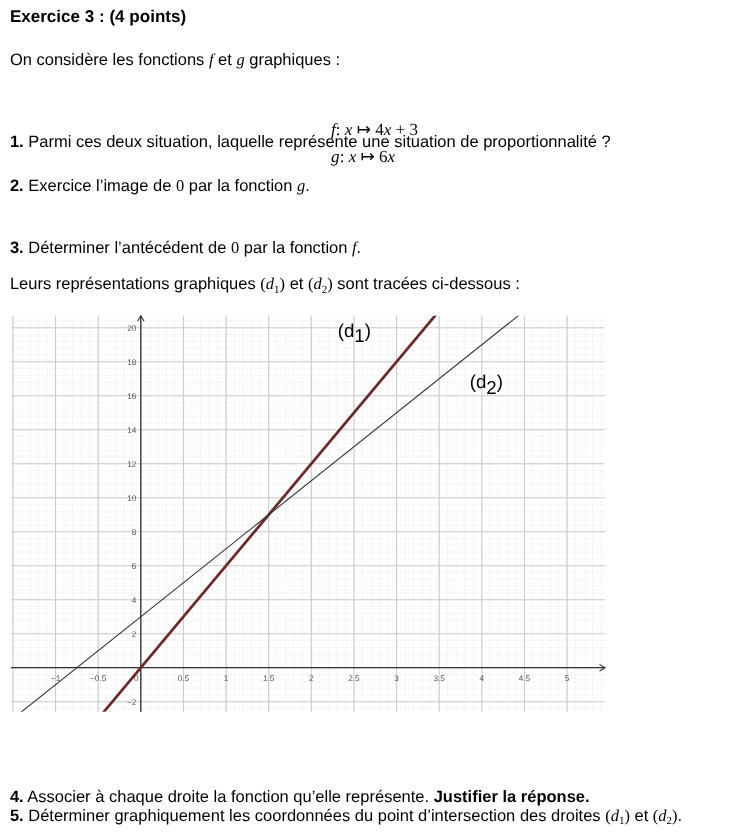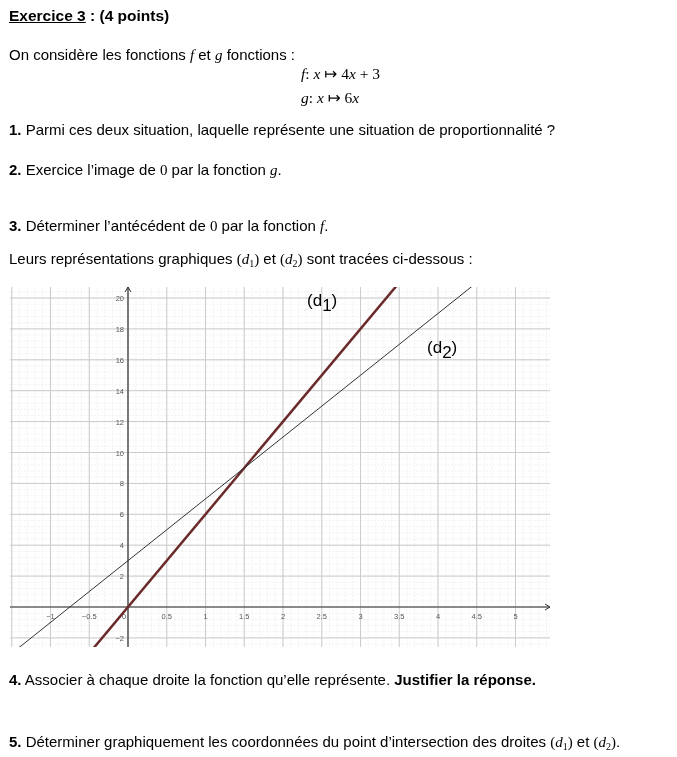--- a/index.html
+++ b/index.html
@@ -1,34 +1,34 @@
 <!DOCTYPE html>
 <html><head>
 <meta charset="utf-8">
 <style>
   html, body { margin: 0; padding: 0; background: #ffffff; }
   body { width: 677px; height: 757px; position: relative; overflow: hidden;
          font-family: "Liberation Sans", sans-serif; color: #000; font-size: 15px; }
   .line { position: absolute; left: 9px; white-space: nowrap; }
   .title { top: 7px; font-weight: bold; font-size: 15.5px; }
-  .title .u { text-decoration: underline; }
+  .title .u { }
   .m { font-family: "Liberation Serif", serif; font-style: italic; }
   .mr { font-family: "Liberation Serif", serif; }
-  .fn { position: absolute; left: 301px; font-family: "Liberation Serif", serif; font-size: 15.5px; white-space: nowrap; }
+  .fn { position: absolute; left: 301px; font-family: "Liberation Serif", serif; font-size: 15.5px; white-space: nowrap; margin-top: 44px; }
   .q b { font-weight: bold; }
   sub { font-size: 10px; vertical-align: -3px; font-style: normal; }
   #graph { position: absolute; left: 0; top: 284px; }
   .gl { font-family: "Liberation Sans", sans-serif; }
 </style>
 </head>
 <body>
 
 <div class="line title"><span class="u">Exercice 3</span><span> : (4 points)</span></div>
 
-<div class="line" style="top:46px;"><span>On considère les fonctions </span><span class="m">f</span><span> et </span><span class="m">g</span><span> fonctions :</span></div>
+<div class="line" style="top:46px;"><span>On considère les fonctions </span><span class="m">f</span><span> et </span><span class="m">g</span><span> graphiques :</span></div>
 
 <div class="fn" style="top:65px;"><span class="m">f</span>: <span class="m">x</span> ↦ 4<span class="m">x</span> + 3</div>
 <div class="fn" style="top:89px;"><span class="m">g</span>: <span class="m">x</span> ↦ 6<span class="m">x</span></div>
 
 <div class="line q" style="top:121px;"><b>1.</b><span> Parmi ces deux situation, laquelle représente une situation de proportionnalité ?</span></div>
 
 <div class="line q" style="top:161px;"><b>2.</b><span> Exercice l’image de </span><span class="mr">0</span><span> par la fonction </span><span class="m">g</span><span>.</span></div>
 
 <div class="line q" style="top:201px;margin-top:16px;"><b>3.</b><span> Déterminer l’antécédent de </span><span class="mr">0</span><span> par la fonction </span><span class="m">f</span><span>.</span></div>
 
@@ -231,15 +231,15 @@
     </g>
   <g id="labels">
       <text x="307" y="306" font-size="17" fill="#000" class="gl"><tspan>(d</tspan><tspan dy="5">1</tspan><tspan dy="-5">)</tspan></text>
       <text x="427" y="353" font-size="17" fill="#000" class="gl"><tspan>(d</tspan><tspan dy="5">2</tspan><tspan dy="-5">)</tspan></text>
     </g>
 <clipPath id="plotclip">
       <rect x="10" y="287" width="540" height="360"></rect>
     </clipPath>
   </svg>
 
-<div class="line q" style="top:671px;"><b>4.</b><span> Associer à chaque droite la fonction qu’elle représente. </span><b>Justifier la réponse.</b></div>
+<div class="line q" style="top:716px;"><b>4.</b><span> Associer à chaque droite la fonction qu’elle représente. </span><b>Justifier la réponse.</b></div>
 
 <div class="line q" style="top:733px;"><b>5.</b><span> Déterminer graphiquement les coordonnées du point d’intersection des droites </span><span class="m"><span class="mr" style="font-style:normal">(</span>d<sub>1</sub><span class="mr" style="font-style:normal">)</span></span><span> et </span><span class="m"><span class="mr" style="font-style:normal">(</span>d<sub>2</sub><span class="mr" style="font-style:normal">)</span></span><span>.</span></div>
 
 </body></html>

